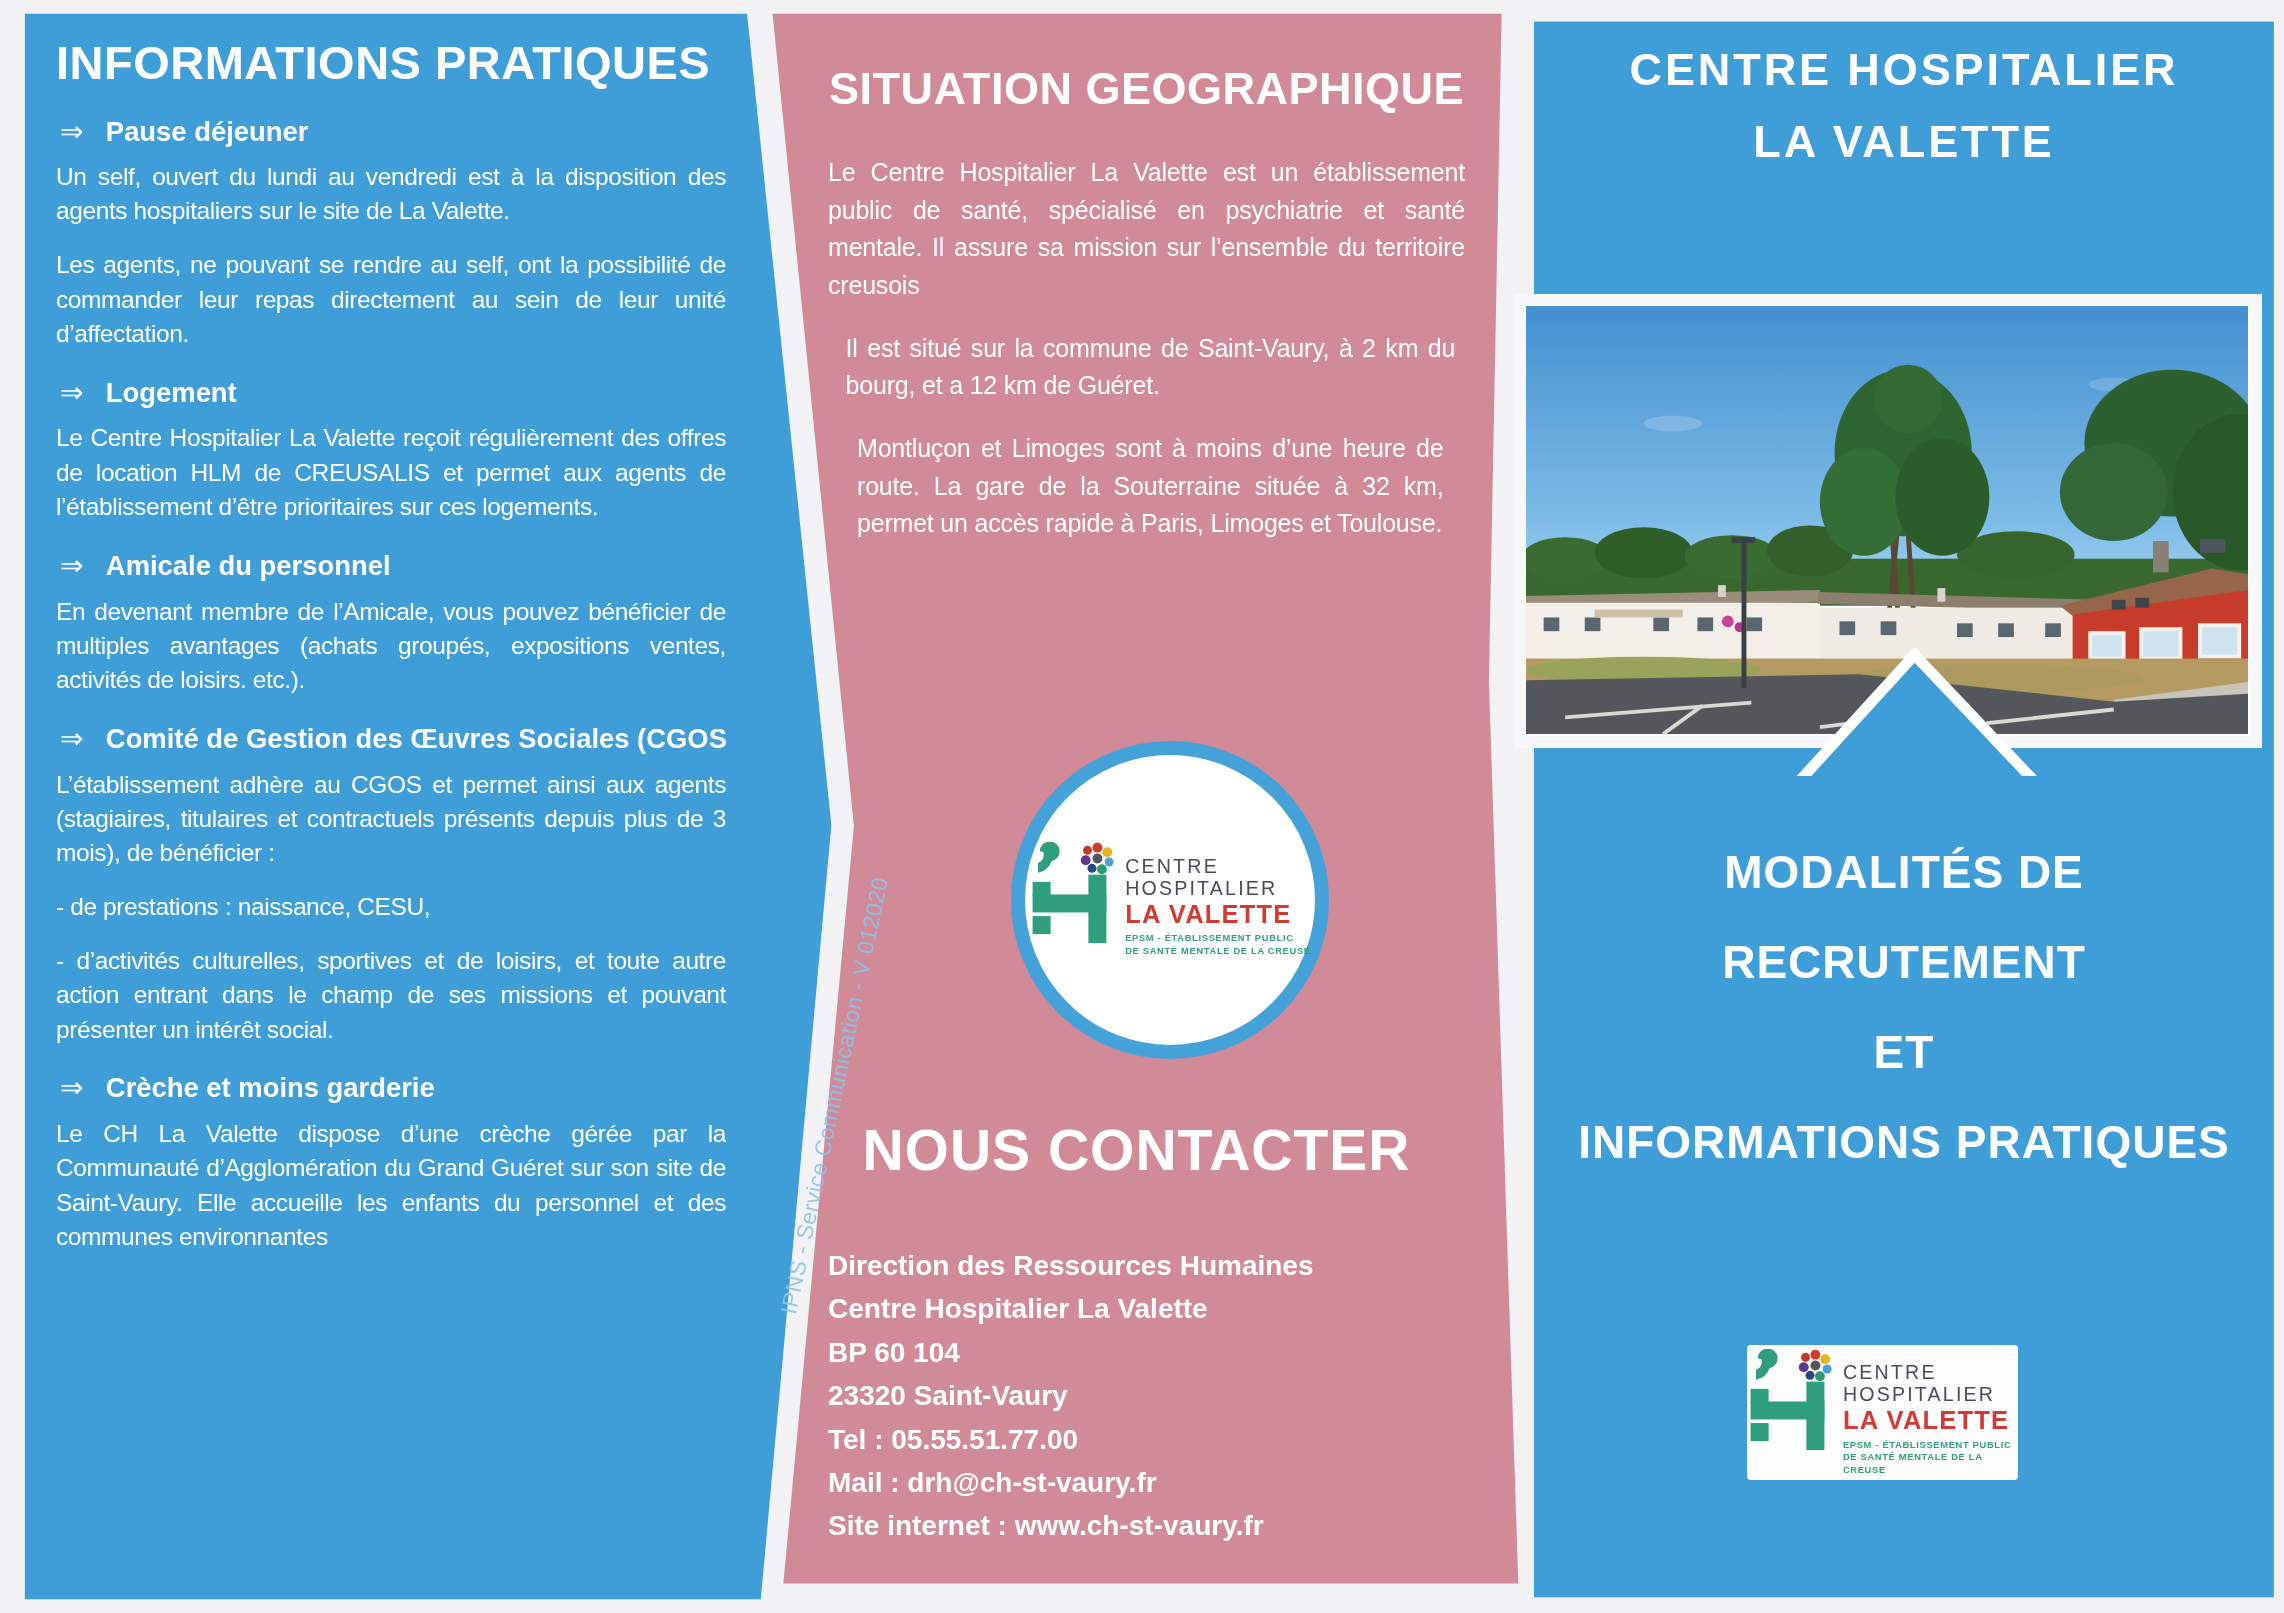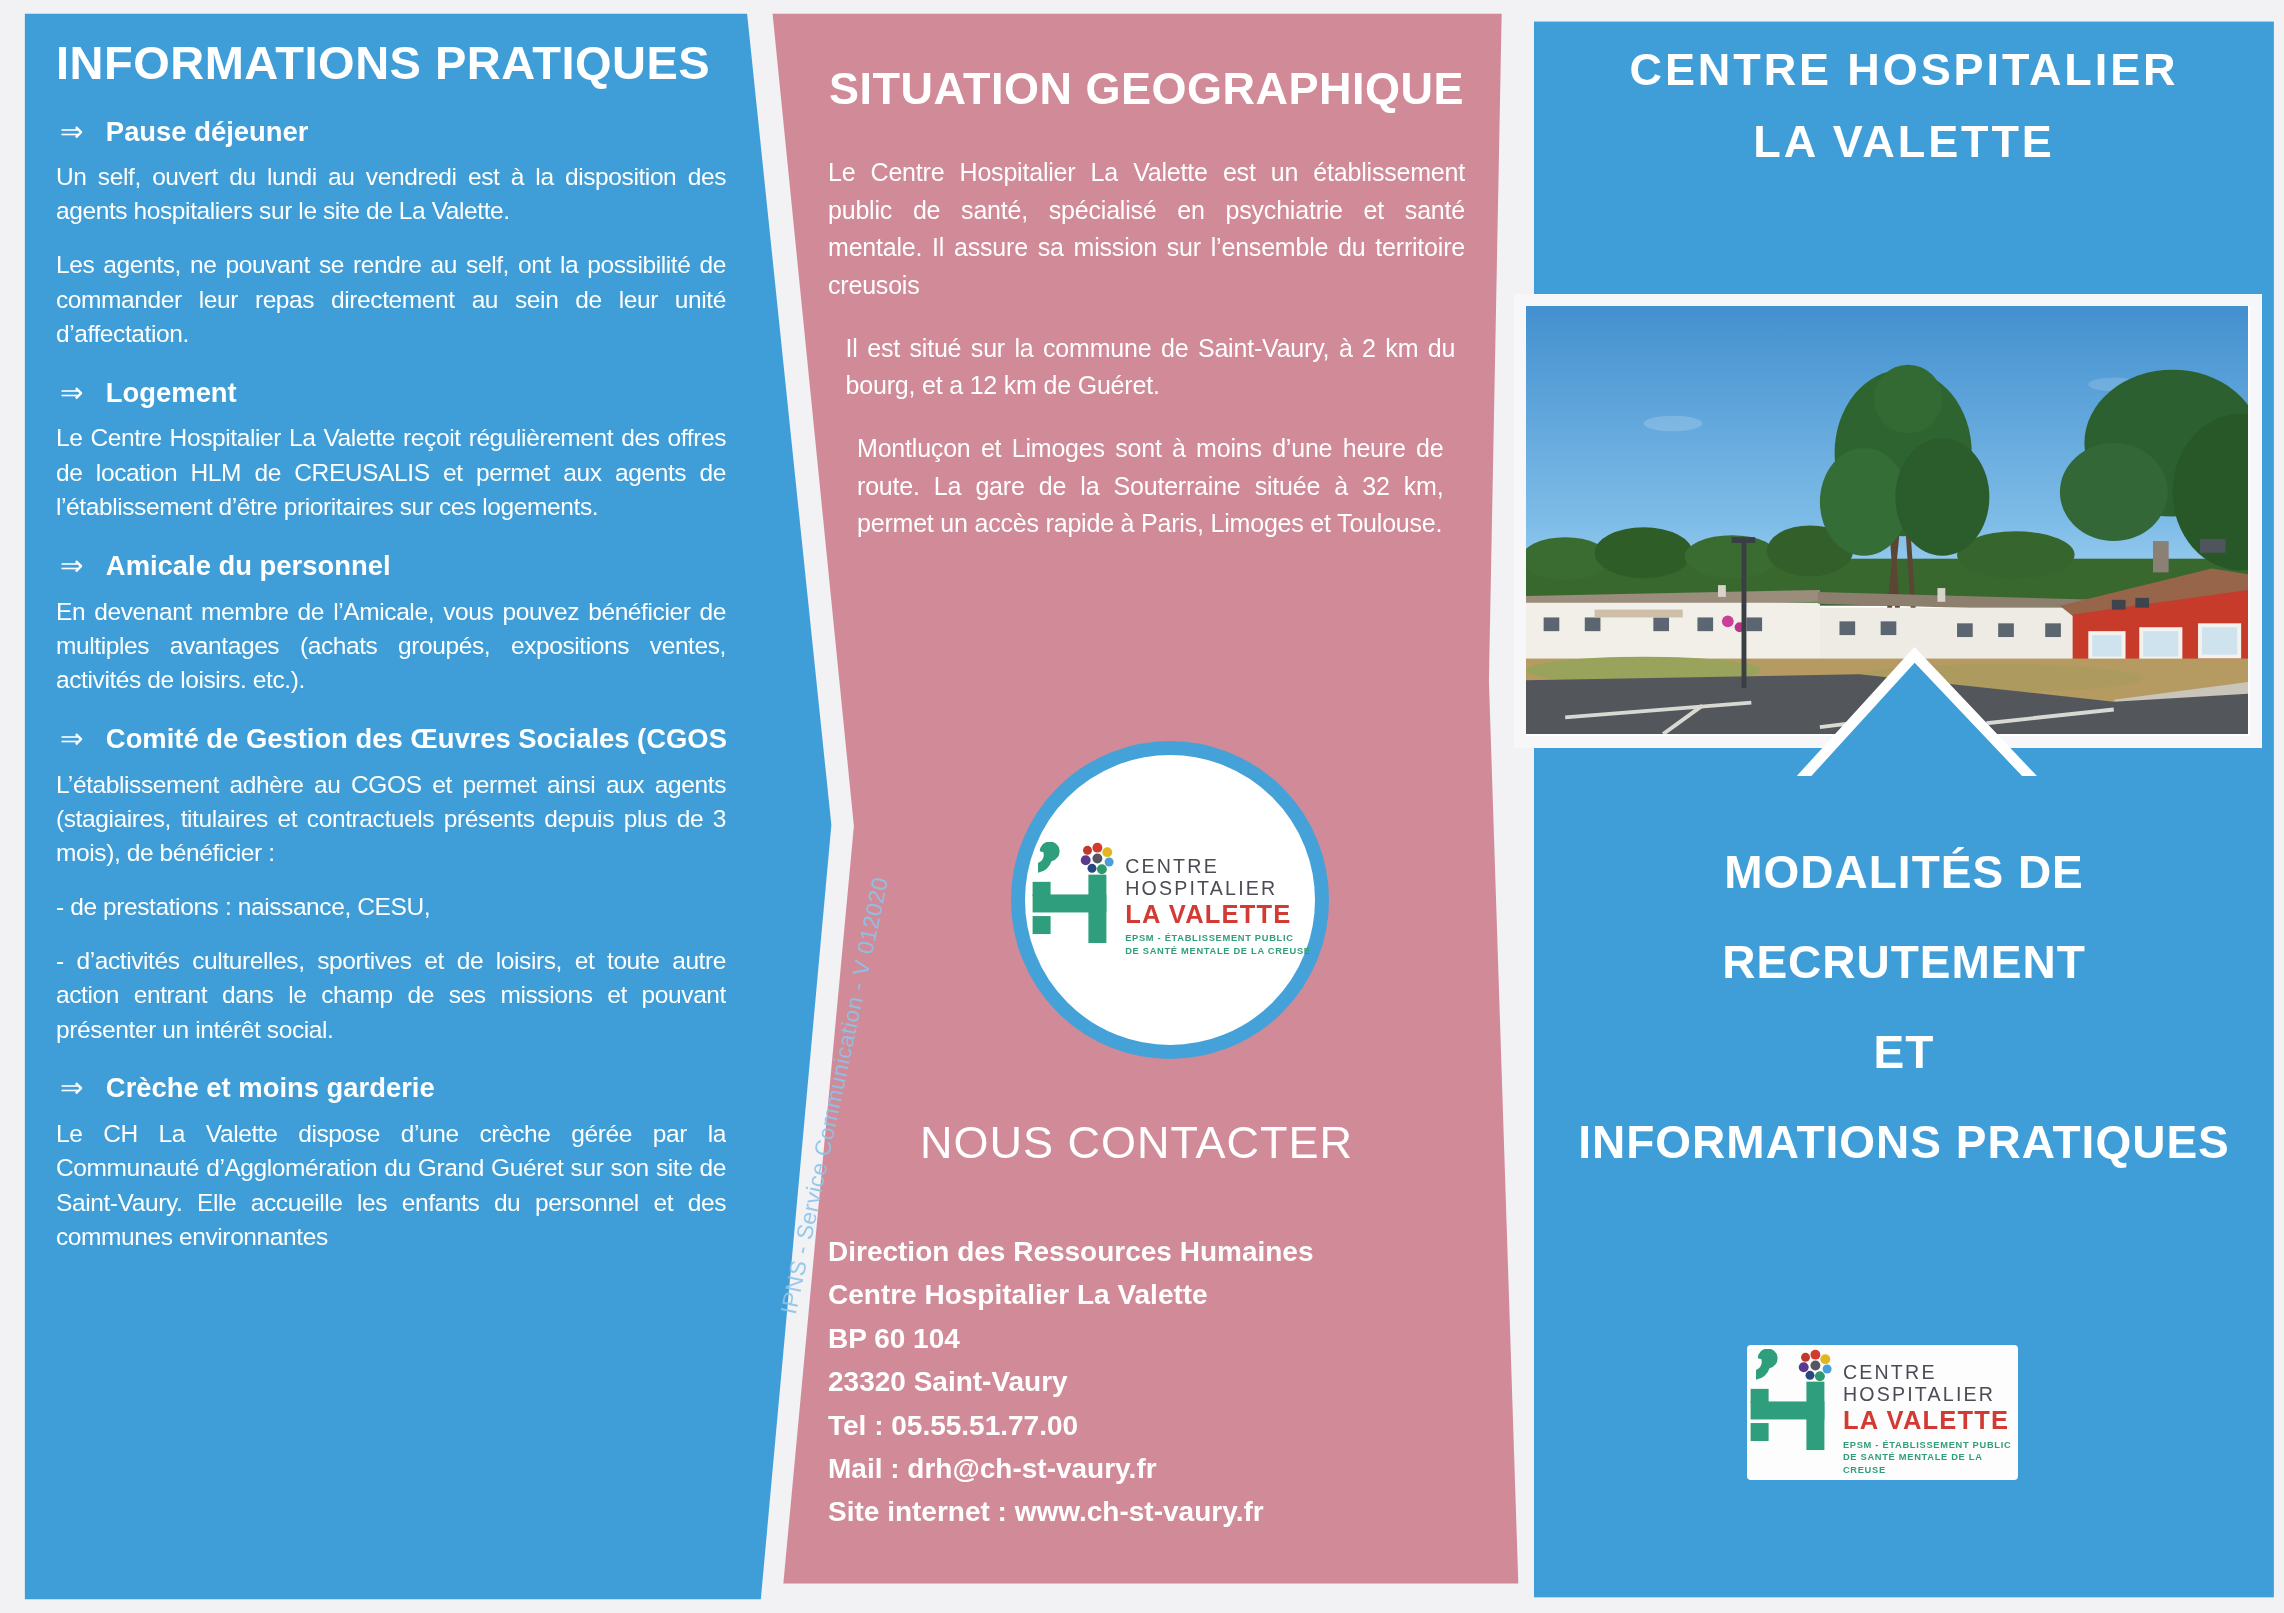--- a/index.html
+++ b/index.html
@@ -41,21 +41,21 @@
   .mp.indent1 { padding:0 9.8px 0 17.6px; }
   .mp.indent2 { padding:0 21.6px 0 29px; }
 
   #logo-circle {
     position:absolute; left:1011px; top:741px; width:318px; height:318px;
     background:#ffffff; border:14.7px solid #45a2d9; border-radius:50%;
     display:flex; align-items:center; justify-content:center;
   }
 
   #contact-block { position:absolute; left:828px; top:1117px; width:617px; color:#fff; }
-  .contact-title { font-size:45px; font-weight:400; text-align:center; letter-spacing:1px; margin-bottom:61px; }
+  .contact-title { font-size:57px; font-weight:700; text-align:center; letter-spacing:1px; margin-bottom:61px; }
   .contact-lines { font-size:28px; font-weight:700; line-height:1.55; padding-right:9.8px; }
 
   #imprint {
     position:absolute; left:776px; top:1311px; width:470px;
     transform:rotate(-78deg); transform-origin:0 0;
     font-size:22.5px; color:#8cc4ea; letter-spacing:0.5px; opacity:0.9;
     white-space:nowrap;
   }
 
   

